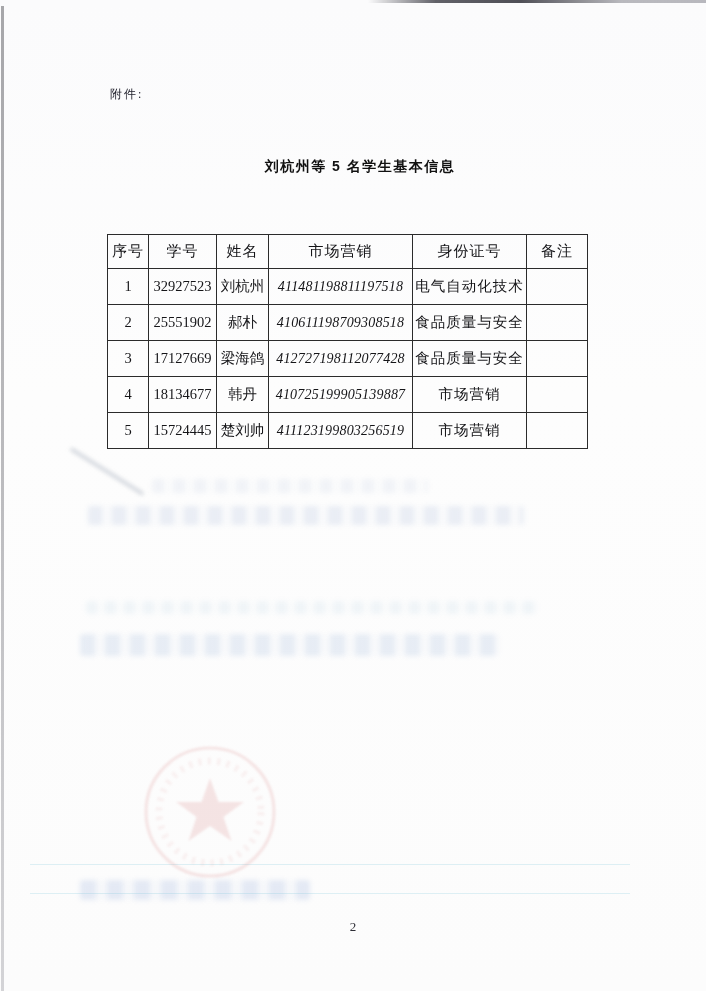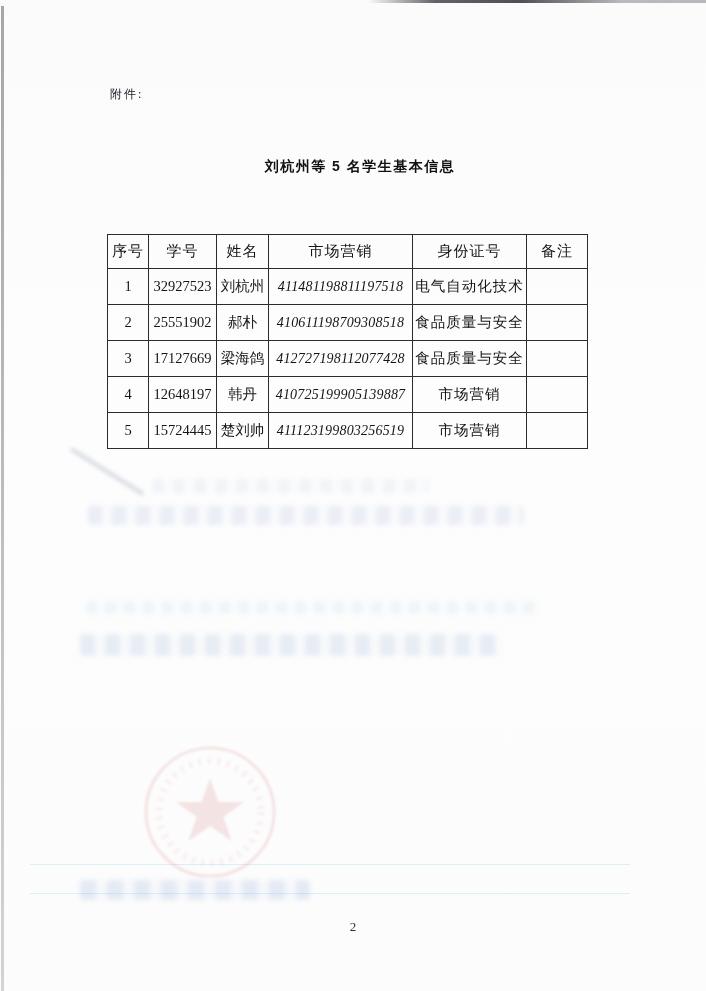--- a/index.html
+++ b/index.html
@@ -197,21 +197,21 @@
     <tr>
       <td>3</td>
       <td>17127669</td>
       <td>梁海鸽</td>
       <td class="cell-id">412727198112077428</td>
       <td class="cell-major">食品质量与安全</td>
       <td></td>
     </tr>
     <tr>
       <td>4</td>
-      <td>12648197</td>
+      <td>18134677</td>
       <td>韩丹</td>
       <td class="cell-id">410725199905139887</td>
       <td class="cell-major">市场营销</td>
       <td></td>
     </tr>
     <tr>
       <td>5</td>
       <td>15724445</td>
       <td>楚刘帅</td>
       <td class="cell-id">411123199803256519</td>

